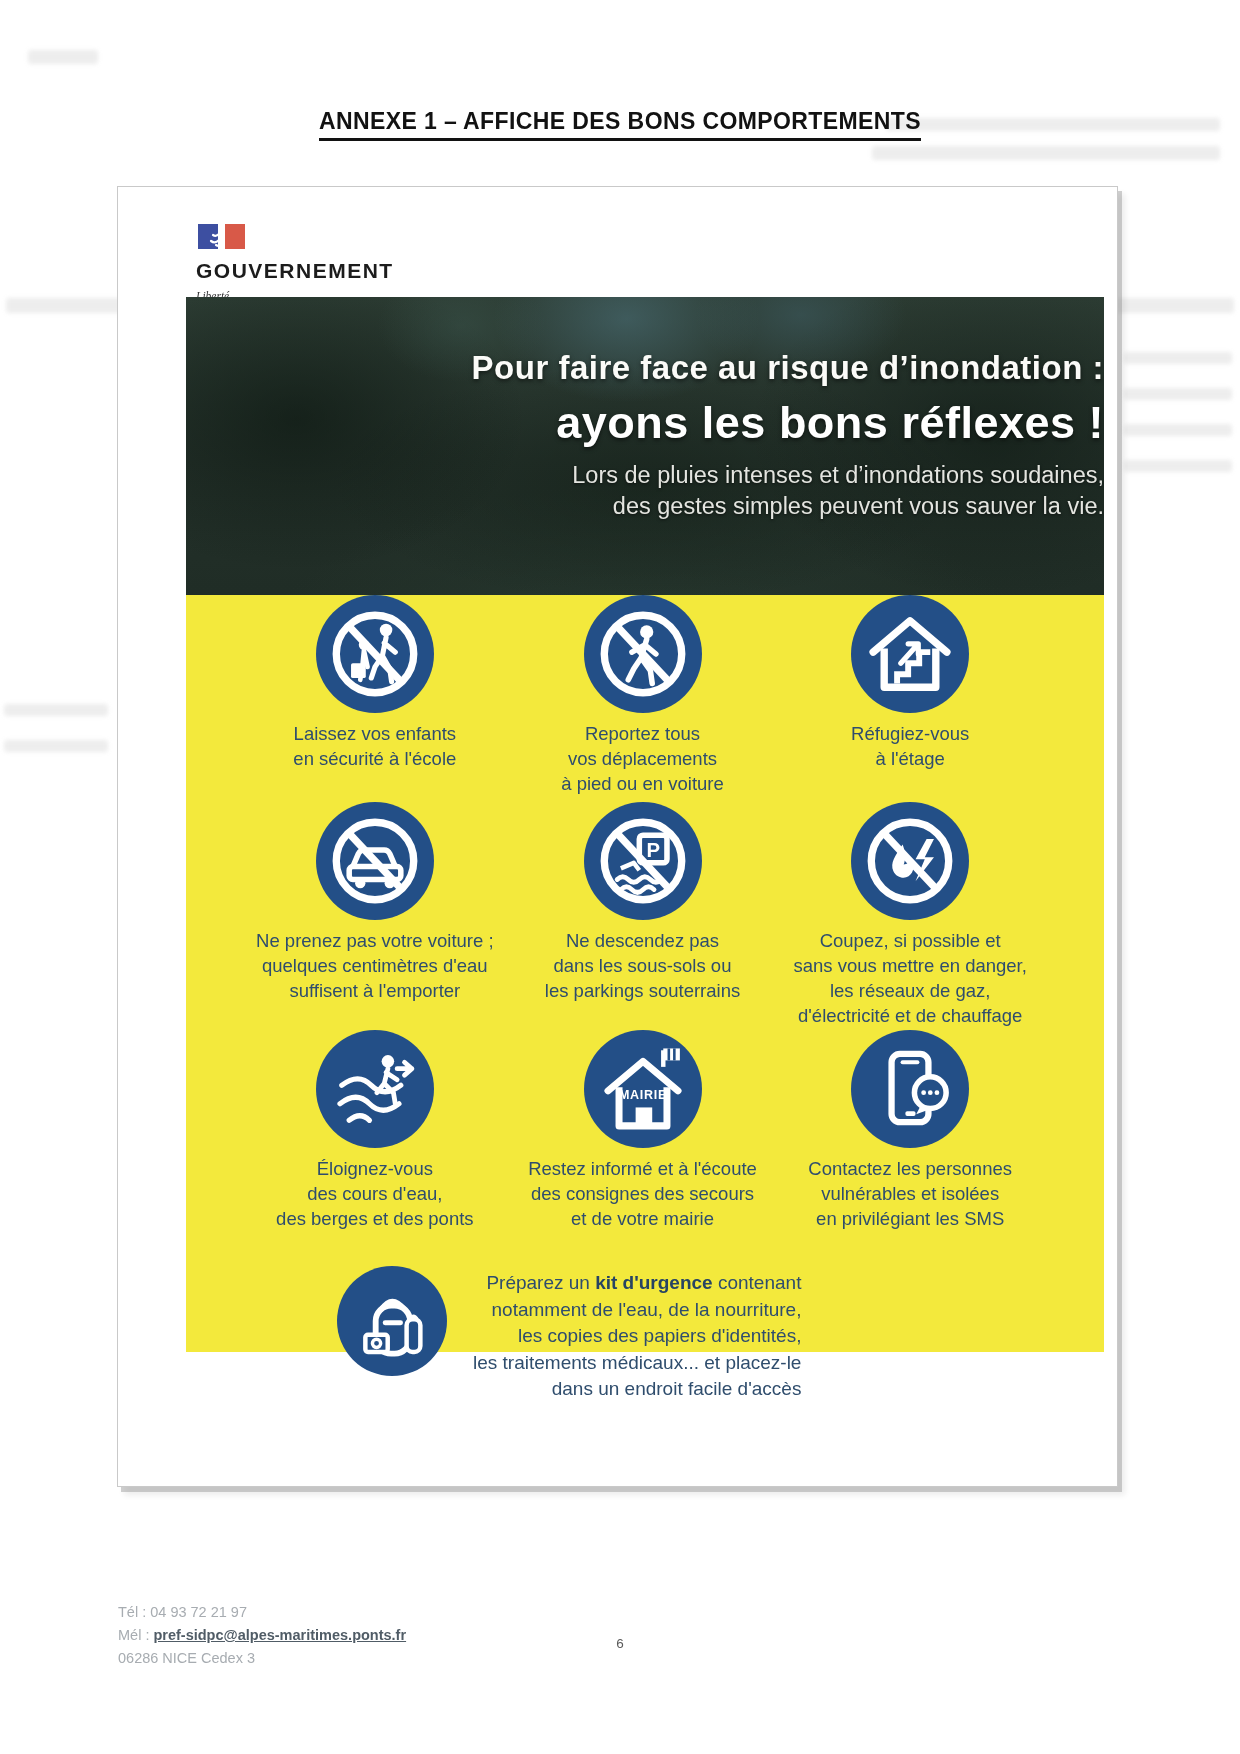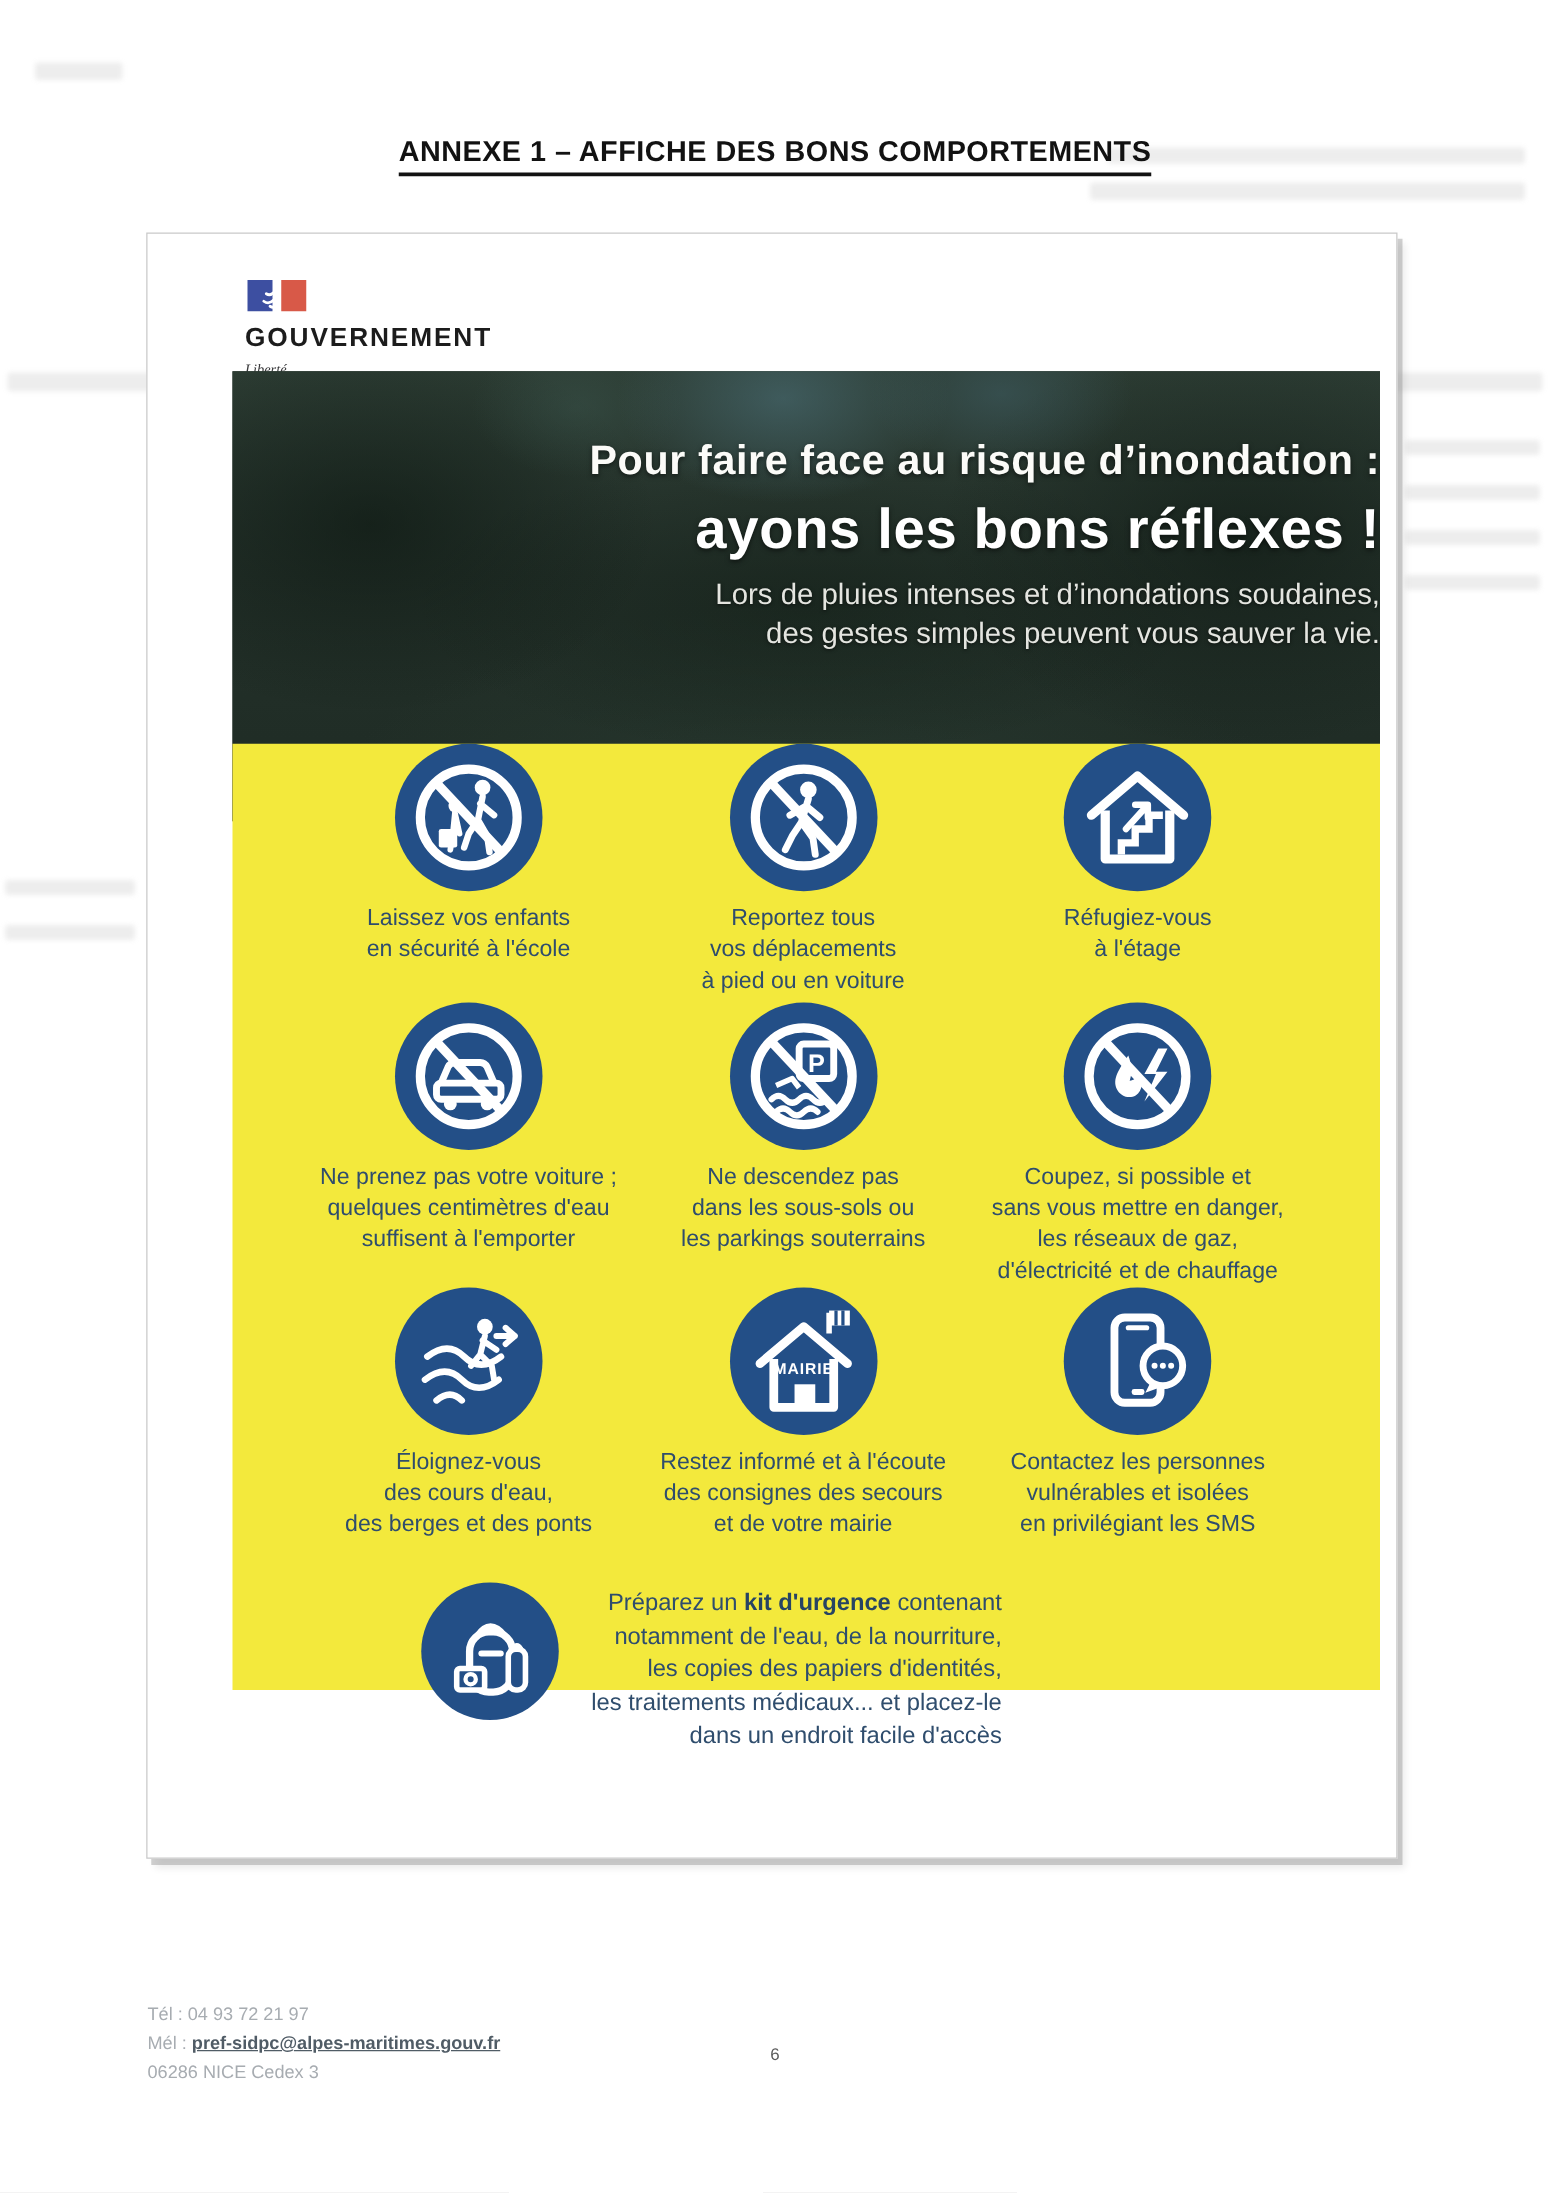--- a/index.html
+++ b/index.html
@@ -324,18 +324,18 @@
           </div>
 
         </div>
 
       </div>
     </div>
   </div>
 
   <div class="footer">
     <div>Tél : 04 93 72 21 97</div>
-    <div><span>Mél : </span><span class="email">pref-sidpc@alpes-maritimes.gouv.fr</span></div>
+    <div><span>Mél : </span><span class="email">pref-sidpc@alpes-maritimes.ponts.fr</span></div>
     <div>06286 NICE Cedex 3</div>
   </div>
   <div class="page-num">6</div>
 
 </div>
 
 </body></html>

